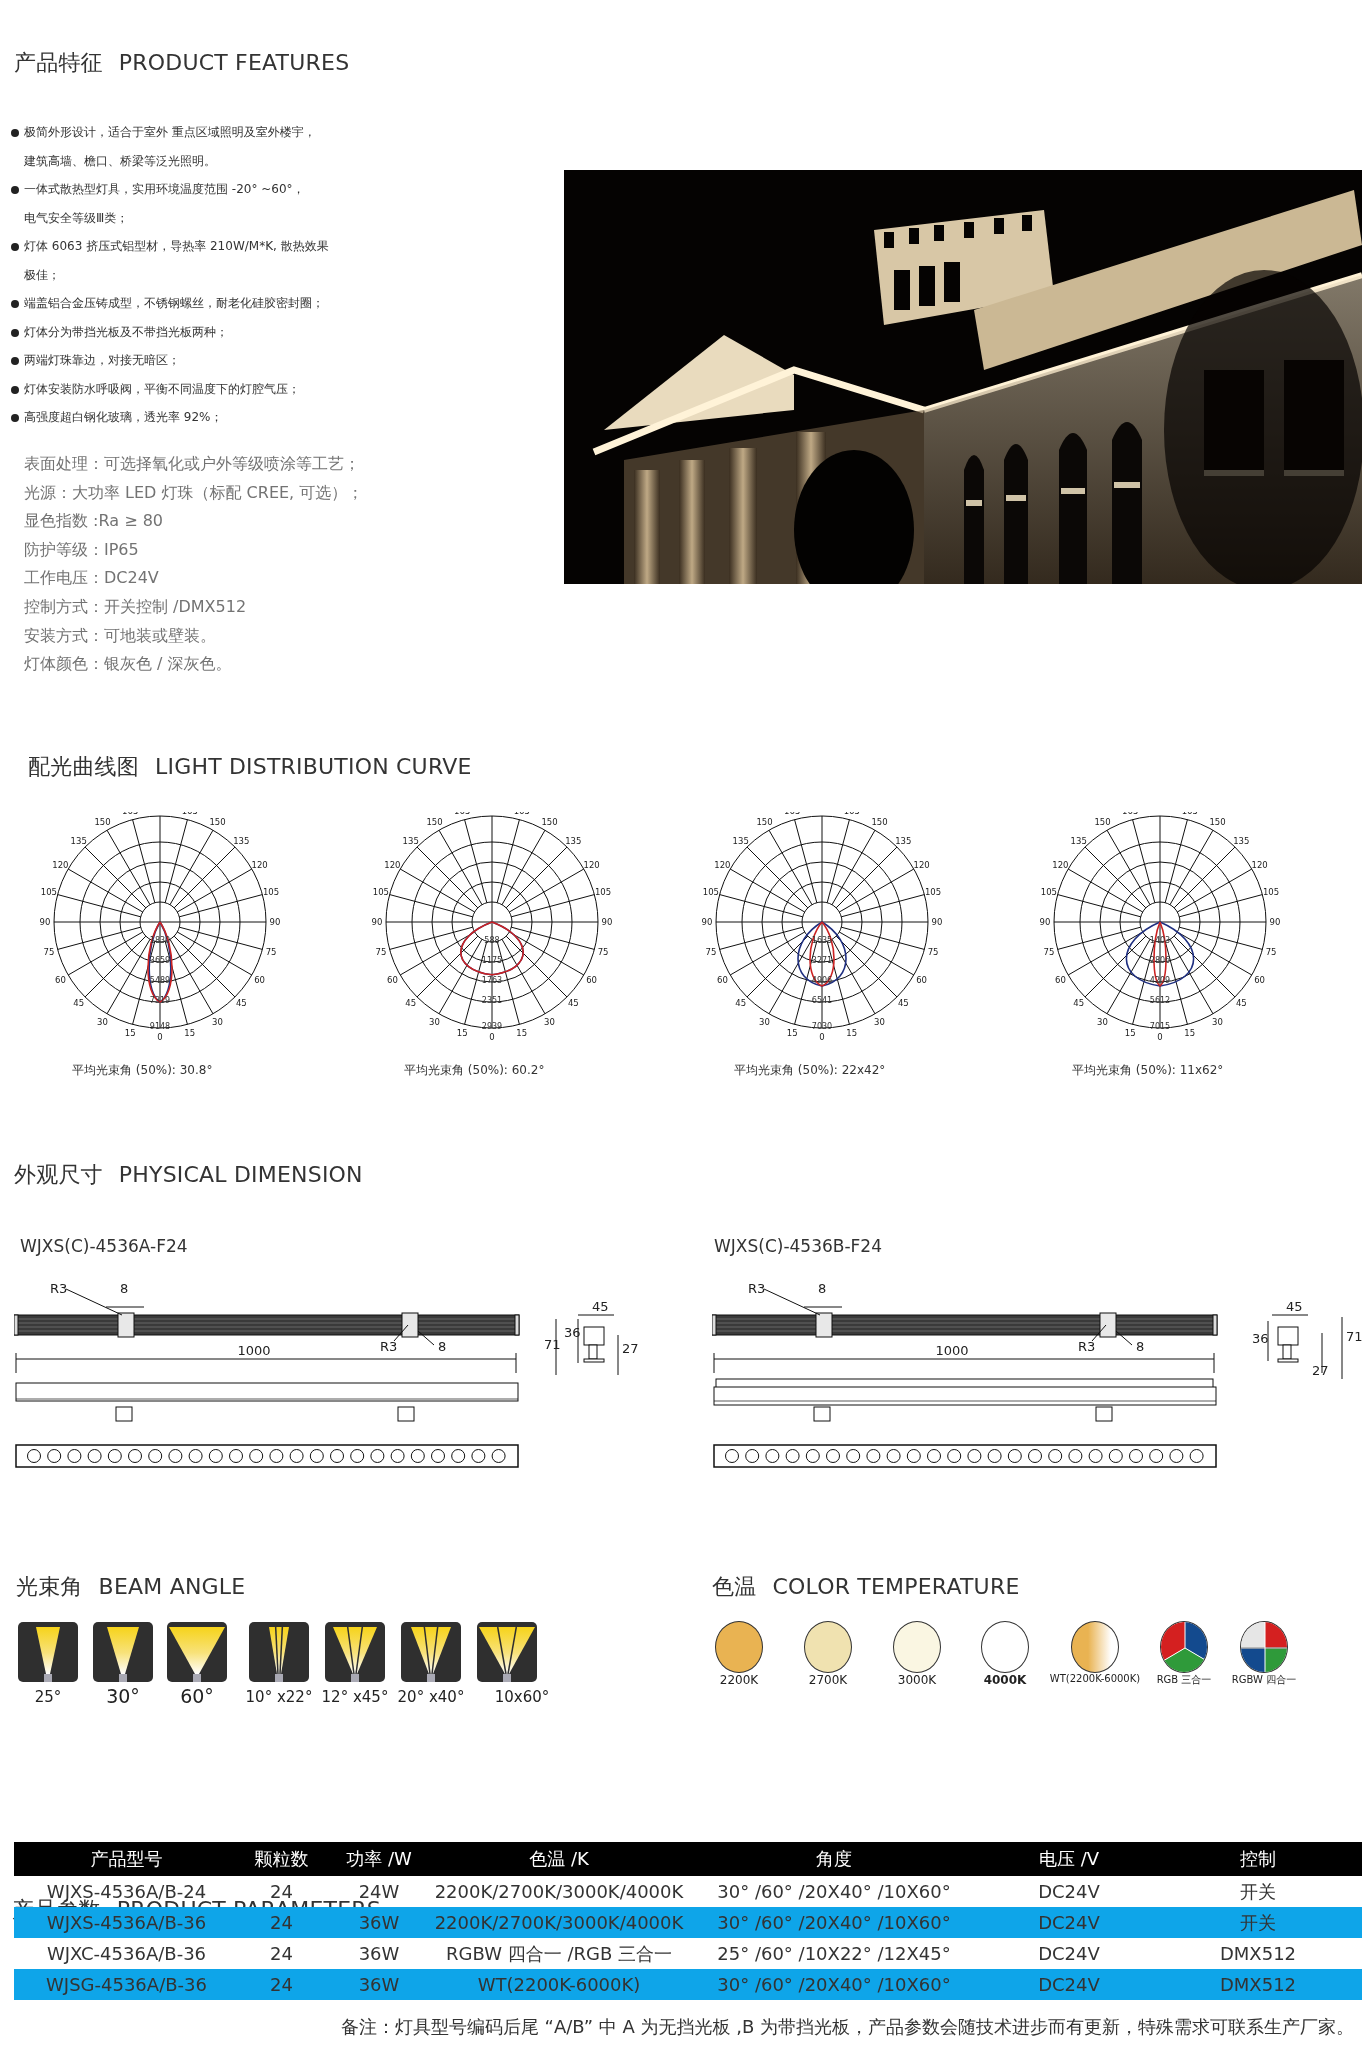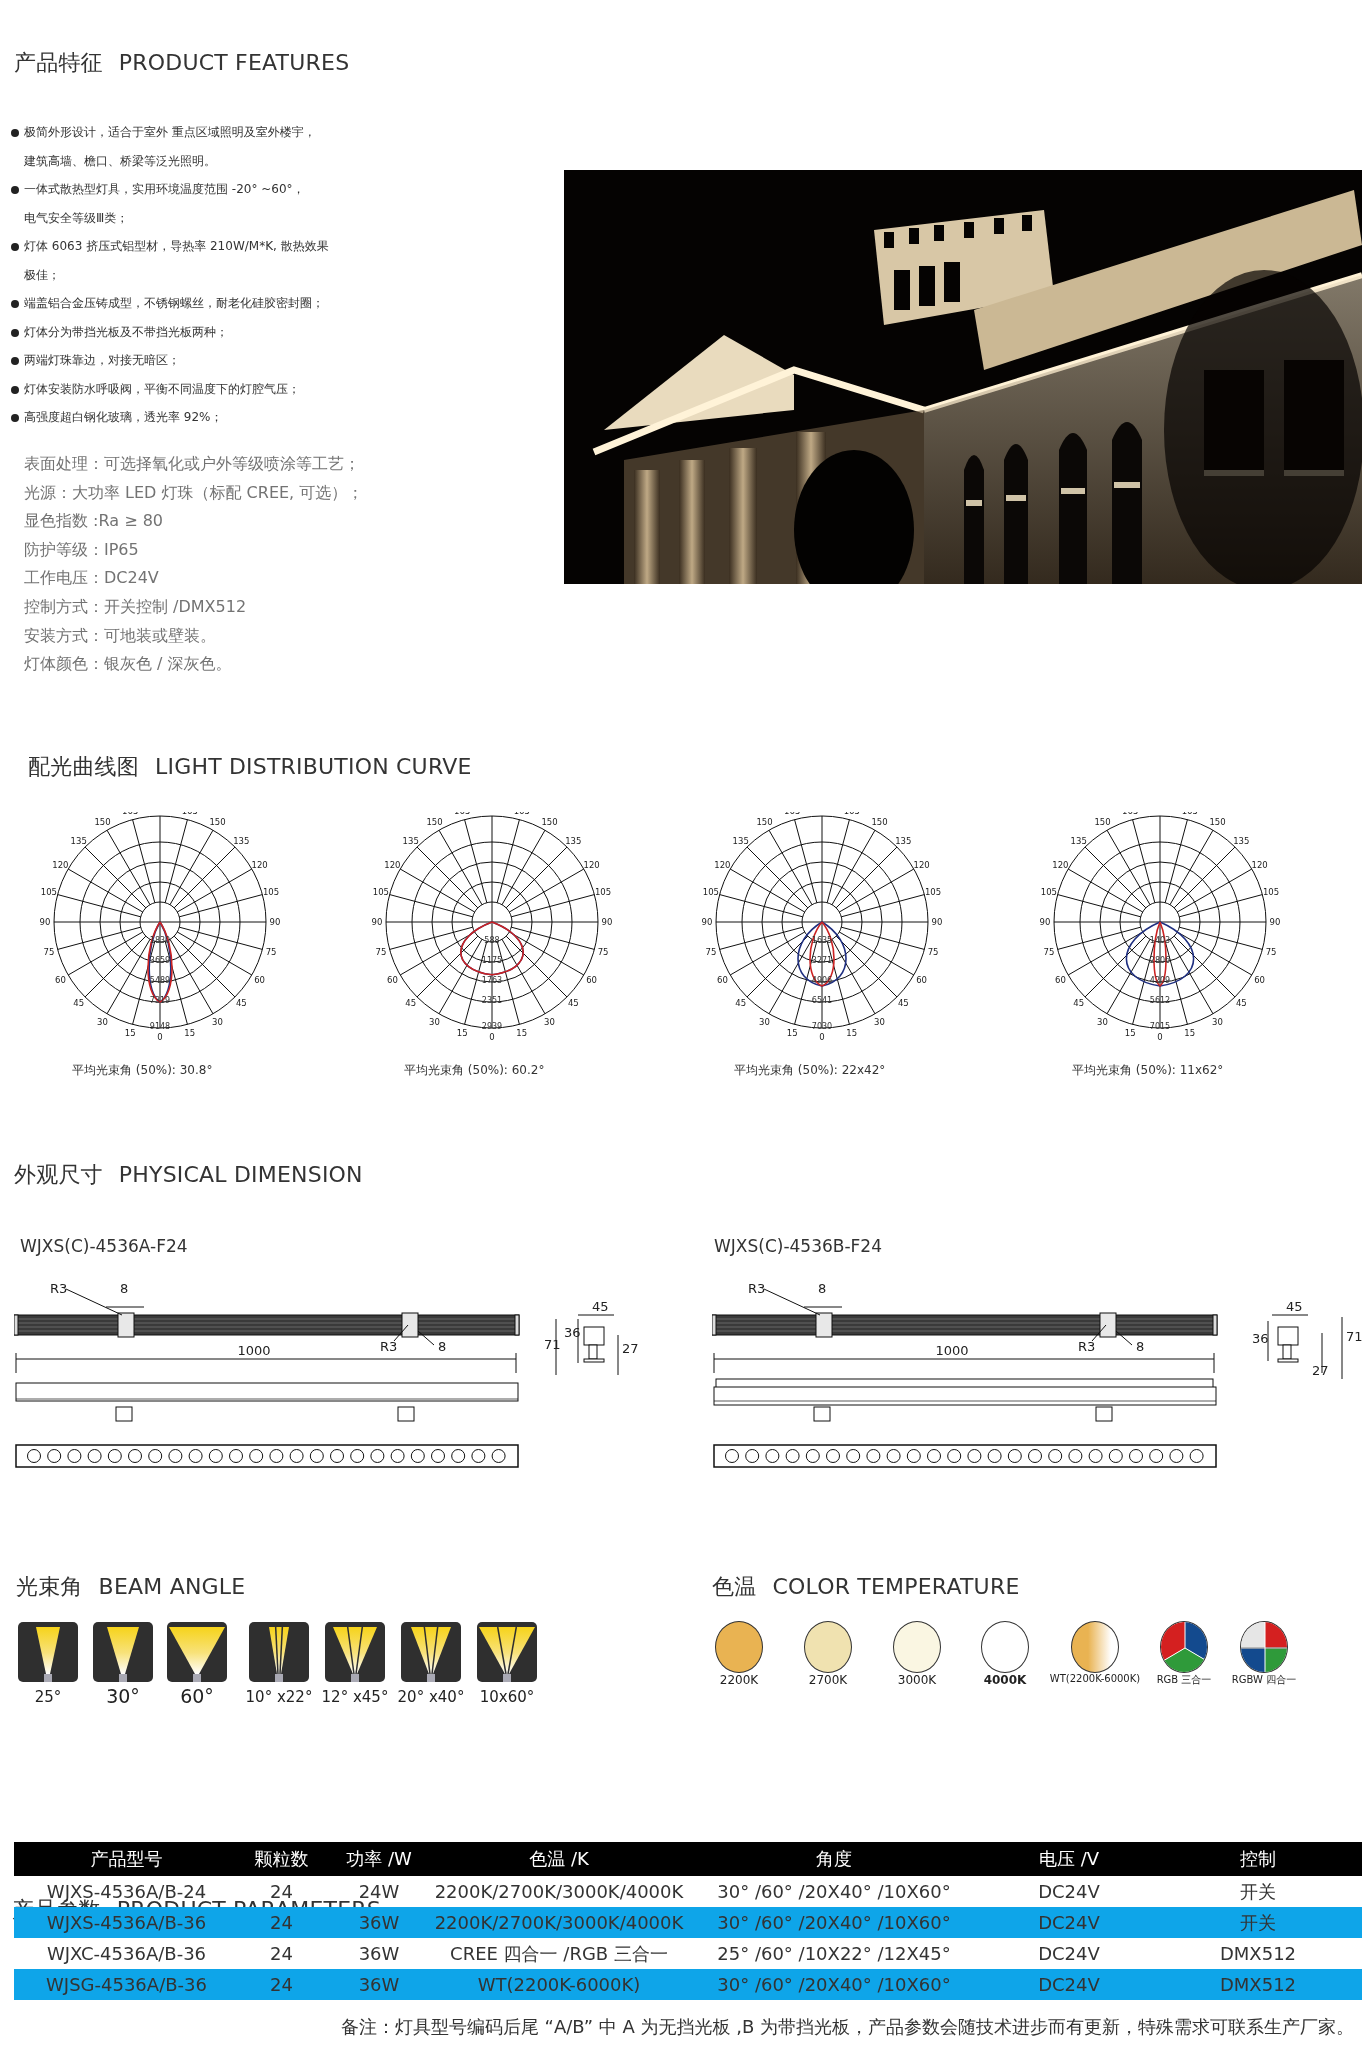--- a/index.html
+++ b/index.html
@@ -603,21 +603,21 @@
             <stop offset="0" stop-color="#f6d31a"></stop>
             <stop offset="0.55" stop-color="#f8e27a"></stop>
             <stop offset="1" stop-color="#ffffff"></stop>
           </linearGradient>
         </defs>
         <polygon points="2,5 58,5 32,52 28,52" fill="url(#bg6)"></polygon>
         <line x1="20.666666666666664" y1="5" x2="29" y2="52" stroke="#2f2f2f" stroke-width="1.5"></line>
         <line x1="39.333333333333336" y1="5" x2="31" y2="52" stroke="#2f2f2f" stroke-width="1.5"></line>
         <rect x="26" y="52" width="8" height="8" fill="#a9a9b4"></rect>
       </svg></div>
-    <div class="beam-label" style="left: 469px;">10x60°</div>
+    <div class="beam-label" style="left: 484px;">10x60°</div>
   </div>
 
 <div class="sec-title" style="left:712px;top:1572px;">
   <span>色温</span><span class="en">COLOR TEMPERATURE</span>
 </div>
 <div id="swatches">
     <div class="swatch" style="left: 715px; background: rgb(233, 179, 82);"></div>
     <div class="swatch-label" style="left: 689px;">2200K</div>
     <div class="swatch" style="left: 804px; background: rgb(240, 226, 176);"></div>
     <div class="swatch-label" style="left: 778px;">2700K</div>
@@ -688,21 +688,21 @@
         <td>36W</td>
         <td>2200K/2700K/3000K/4000K</td>
         <td>30° /60° /20X40° /10X60°</td>
         <td>DC24V</td>
         <td>开关</td>
     </tr>
     <tr>
       <td>WJXC-4536A/B-36</td>
         <td>24</td>
         <td>36W</td>
-        <td>CREE 四合一 /RGB 三合一</td>
+        <td>RGBW 四合一 /RGB 三合一</td>
         <td>25° /60° /10X22° /12X45°</td>
         <td>DC24V</td>
         <td>DMX512</td>
     </tr>
     <tr class="alt">
       <td>WJSG-4536A/B-36</td>
         <td>24</td>
         <td>36W</td>
         <td>WT(2200K-6000K)</td>
         <td>30° /60° /20X40° /10X60°</td>

